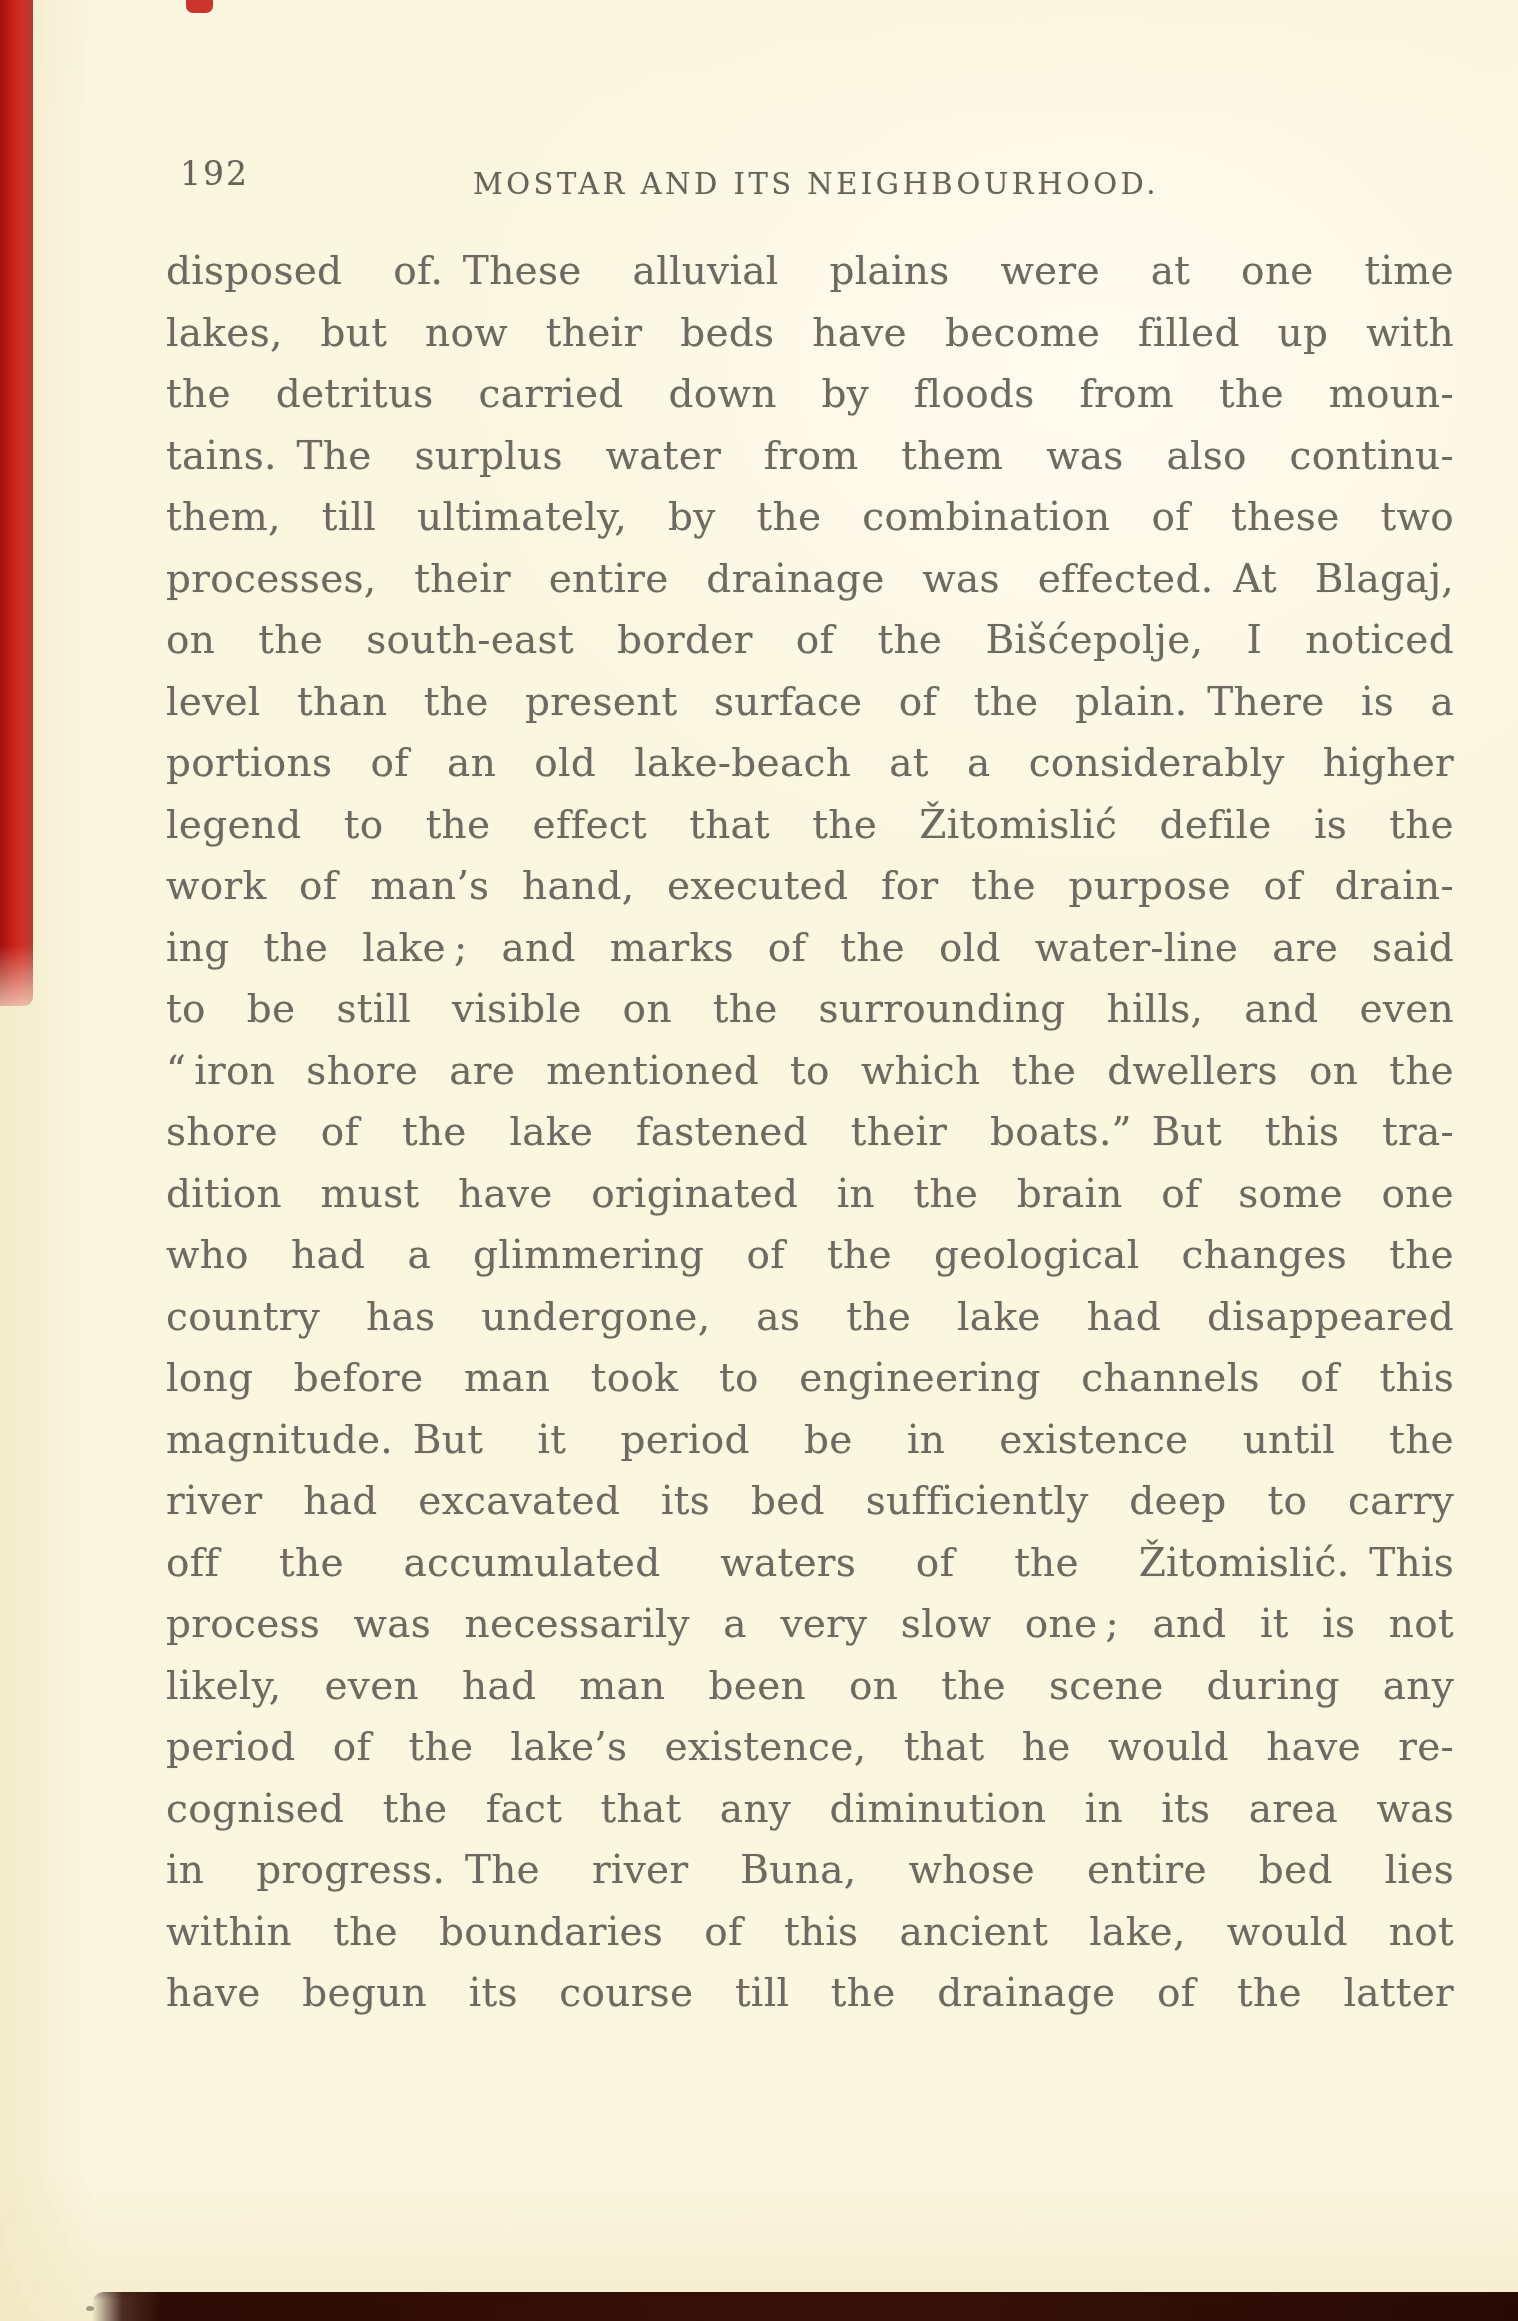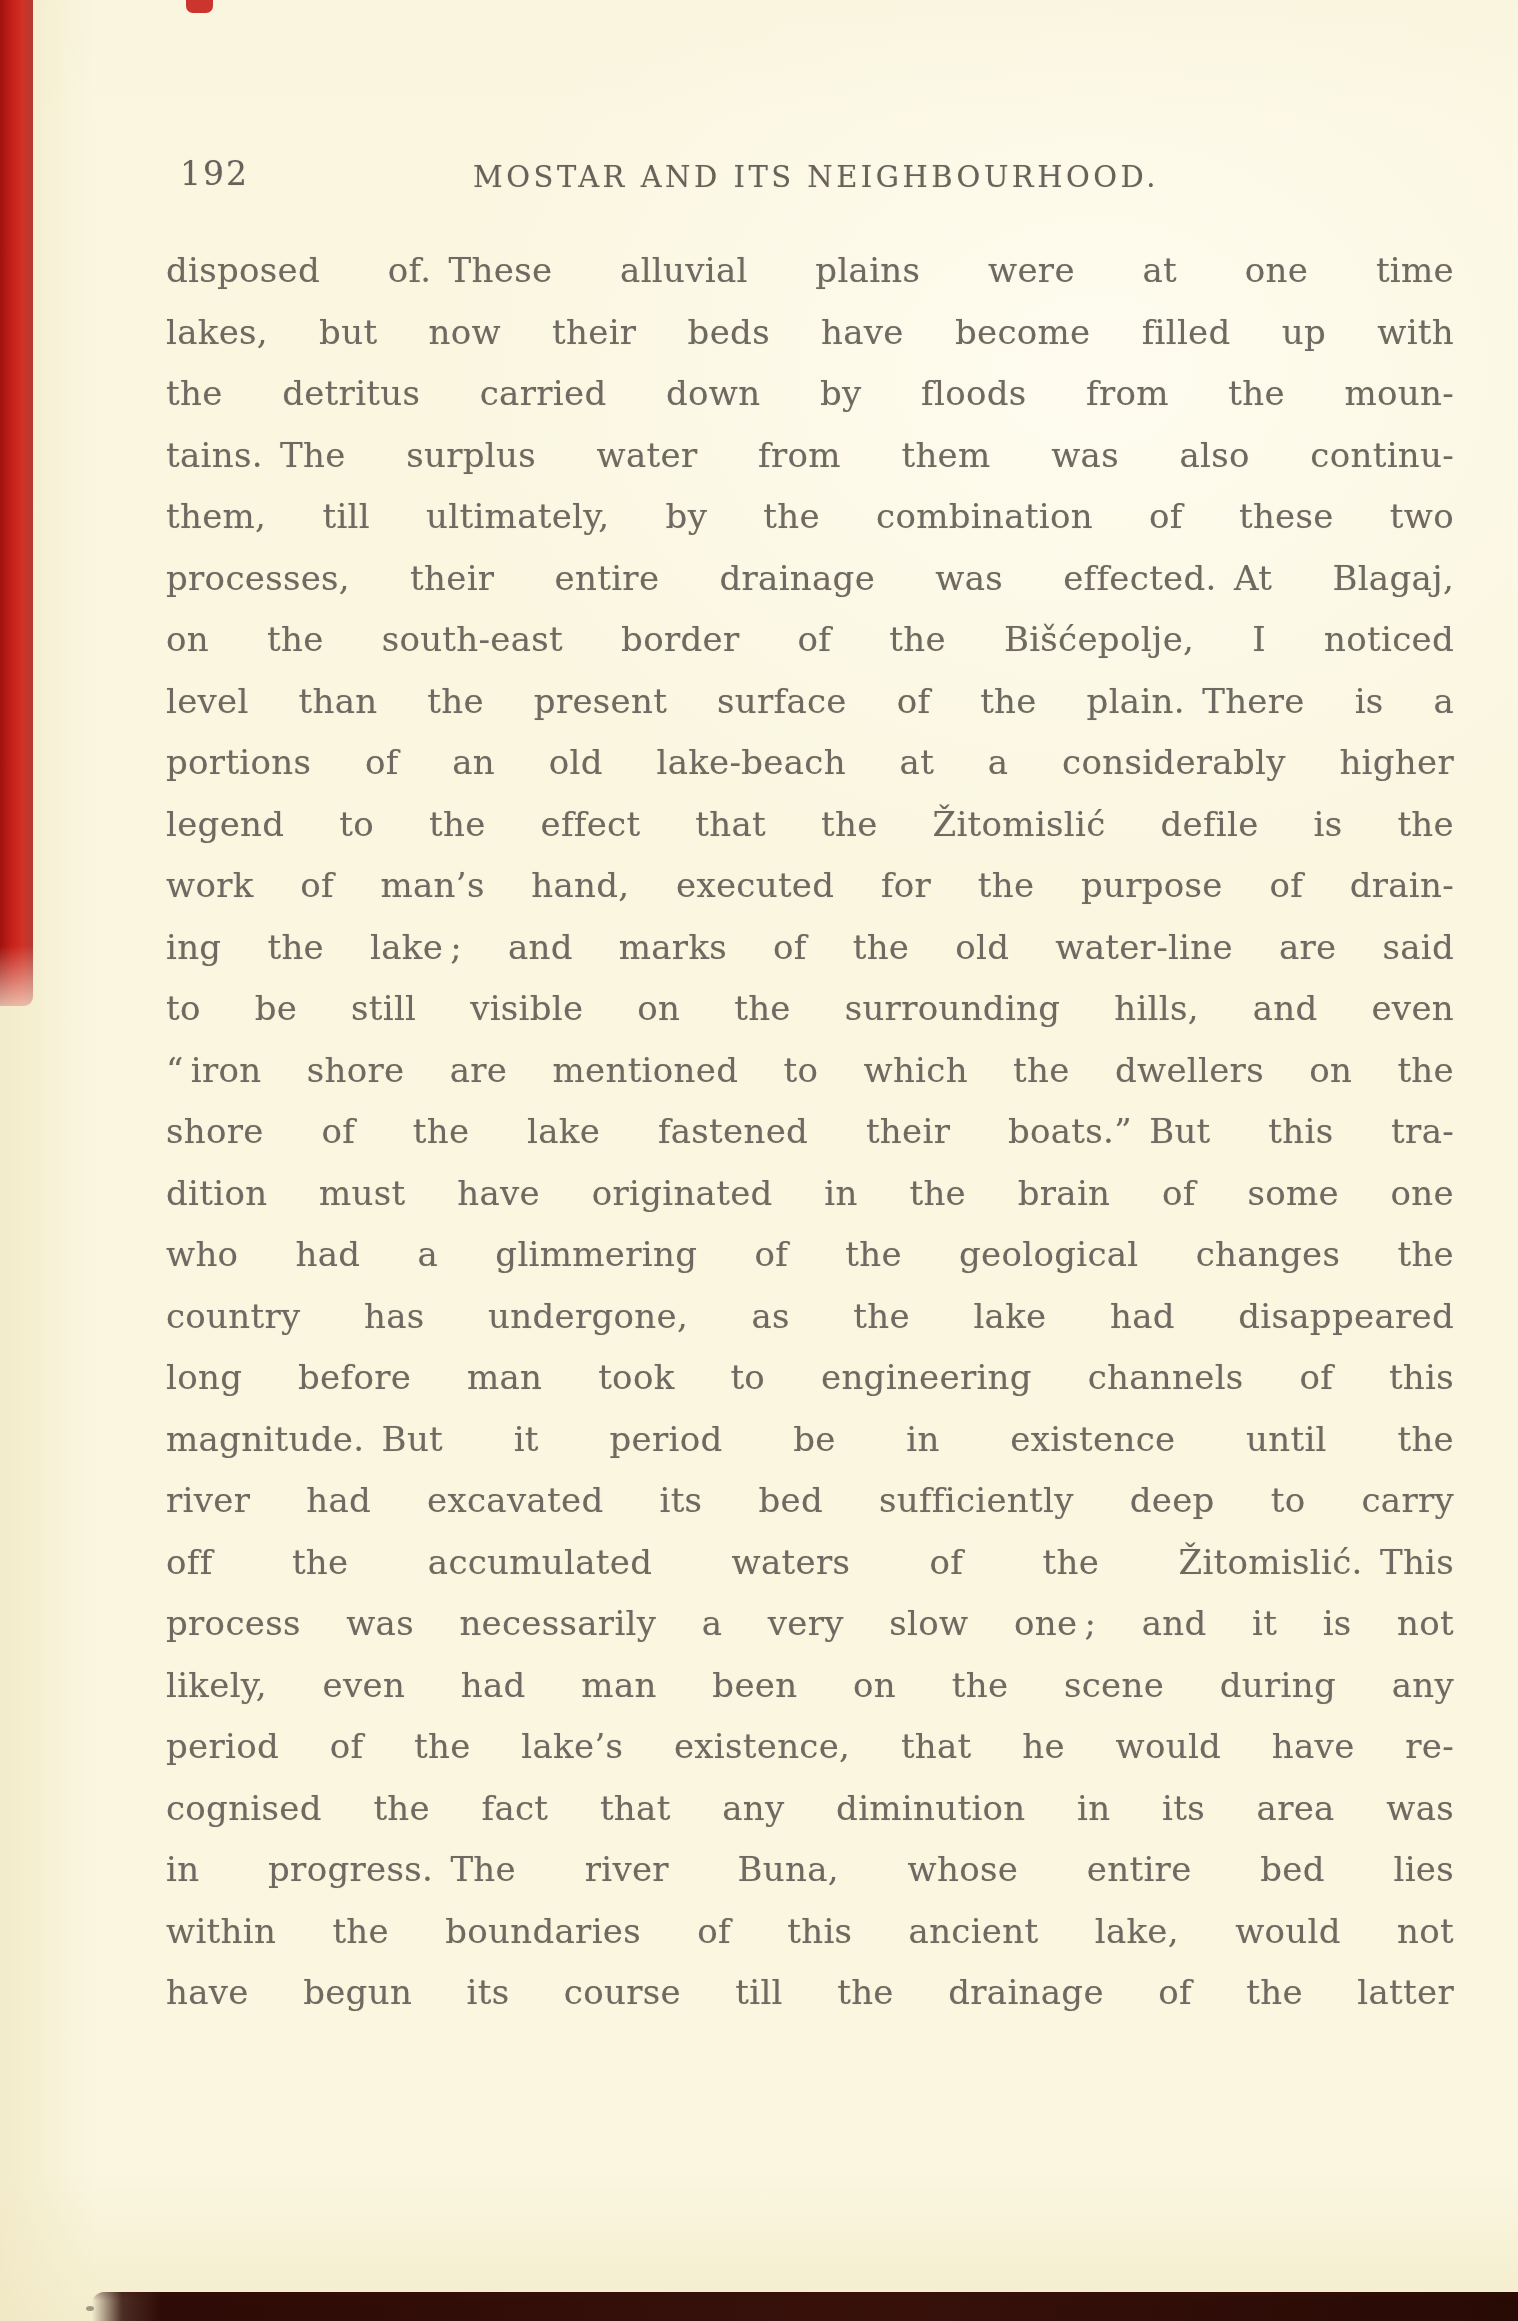--- a/index.html
+++ b/index.html
@@ -47,25 +47,25 @@
   .header {
     position: relative; height: 90px; color: #68635a;
     text-shadow: 0 0 1px rgba(120,114,104,.35);
     margin-left: 12px;
   }
   .pagenum {
     position: absolute; left: 2px; top: 4px;
     font-size: 33px; letter-spacing: 2px;
   }
   .running-title {
-    position: absolute; left: 0; right: 0; top: 10px; text-align: center;
+    position: absolute; left: 0; right: 0; top: 17px; text-align: center;
     font-size: 29px; letter-spacing: 3.5px;
   }
   .body {
-    font-size: 34px; line-height: 61.5px;
+    font-size: 39px; line-height: 61.5px;
     text-shadow: 0 0 1px rgba(120,114,104,.32);
   }
   .line {
     margin: 0; letter-spacing: .3px;
     text-align: justify; text-align-last: justify;
   }
 </style>
 </head>
 <body>
 

